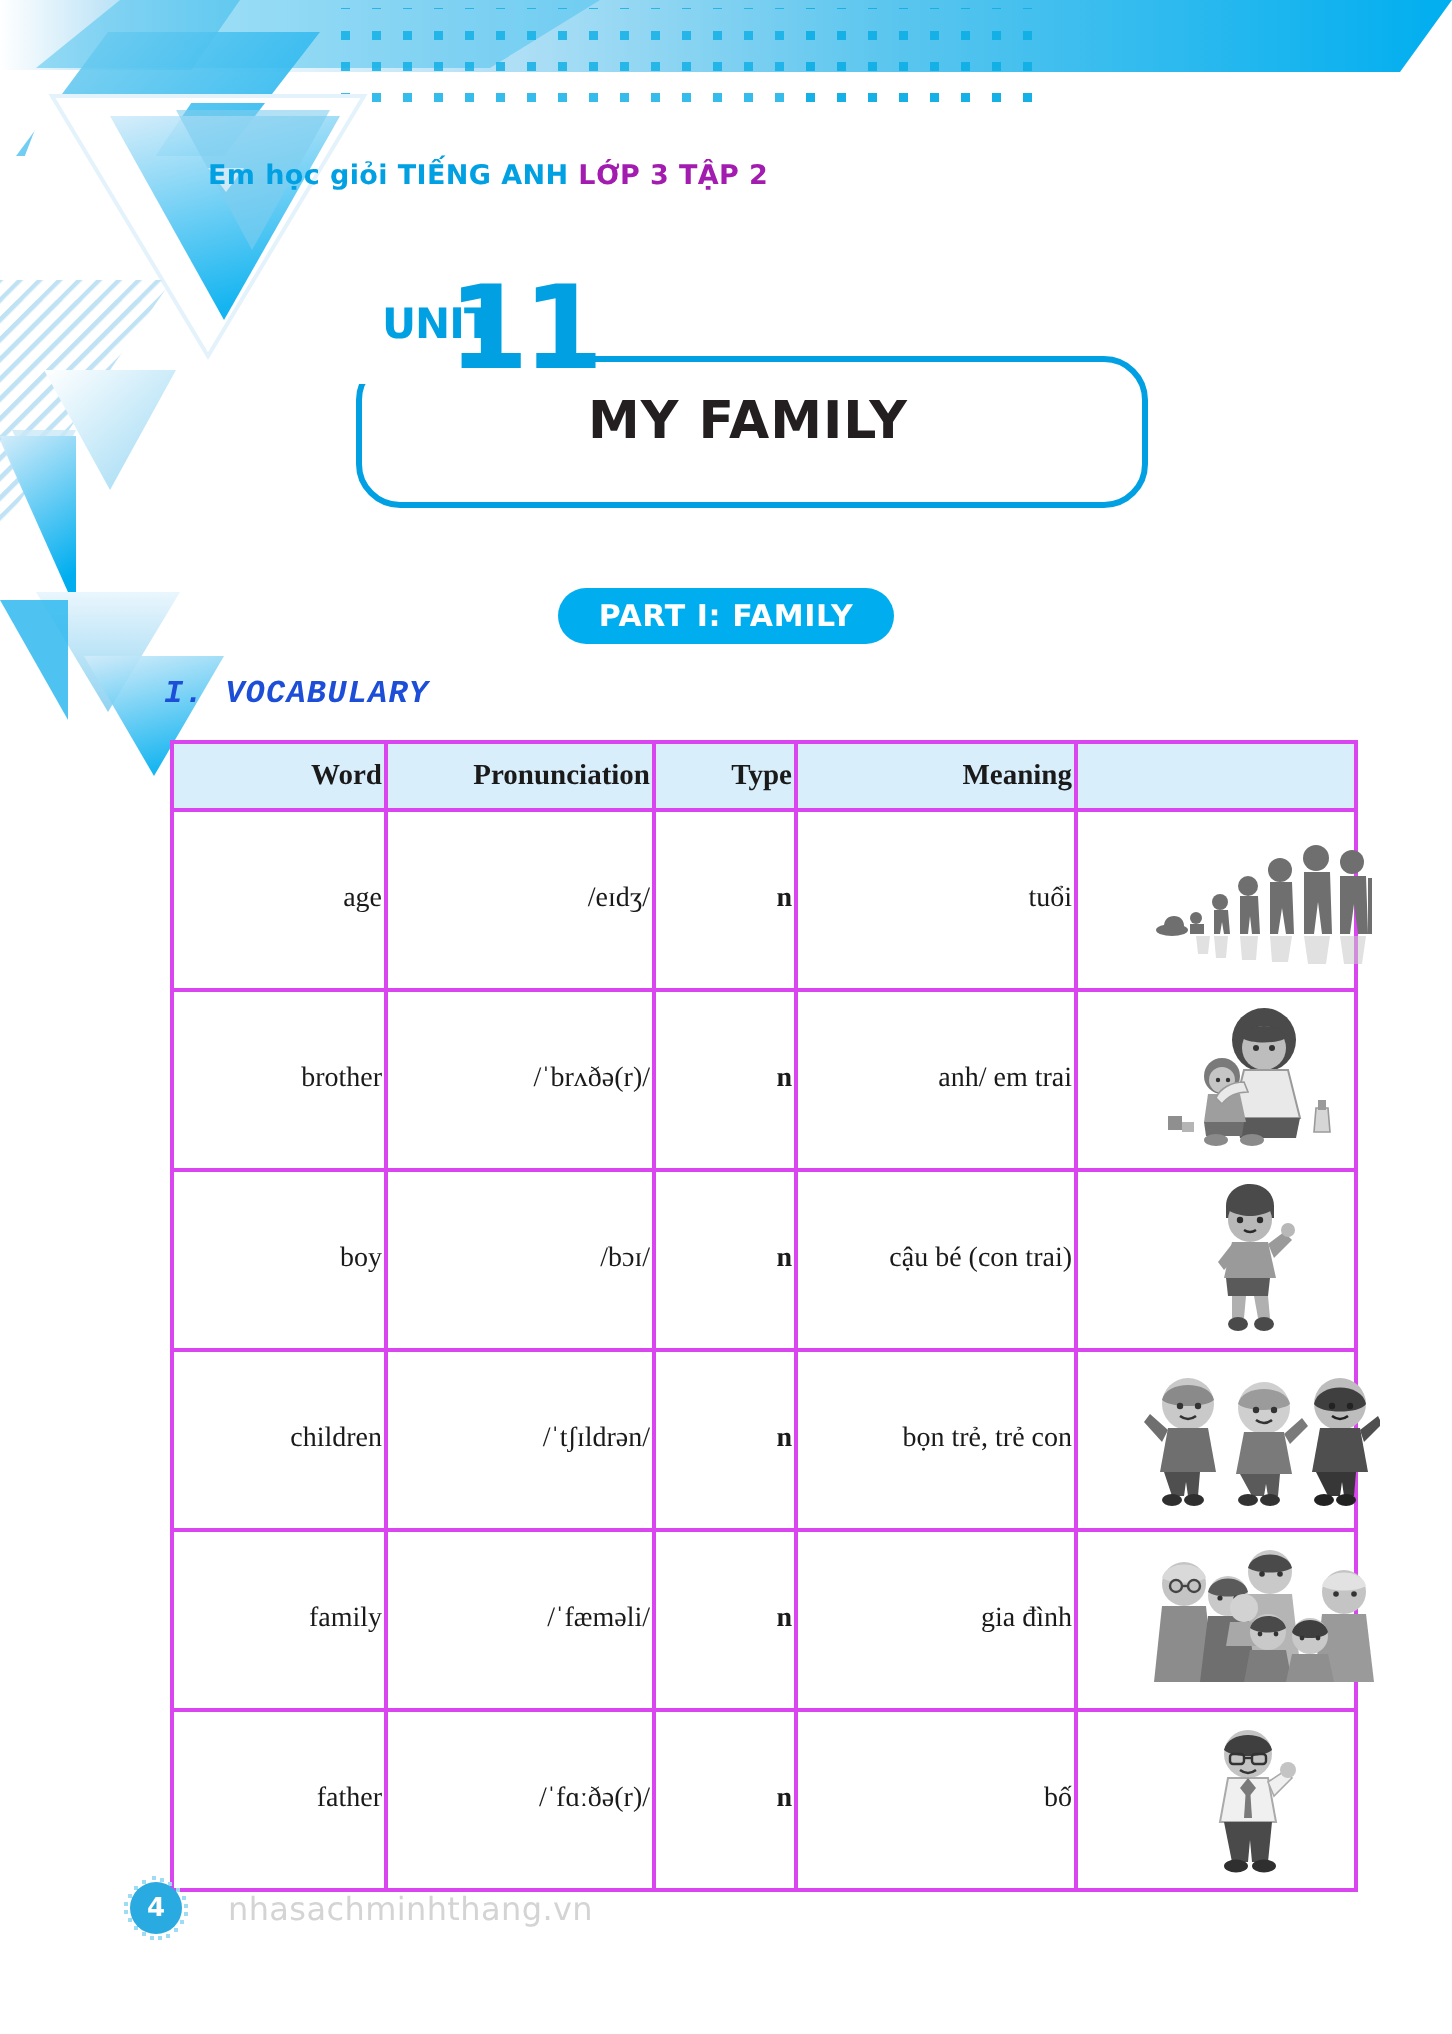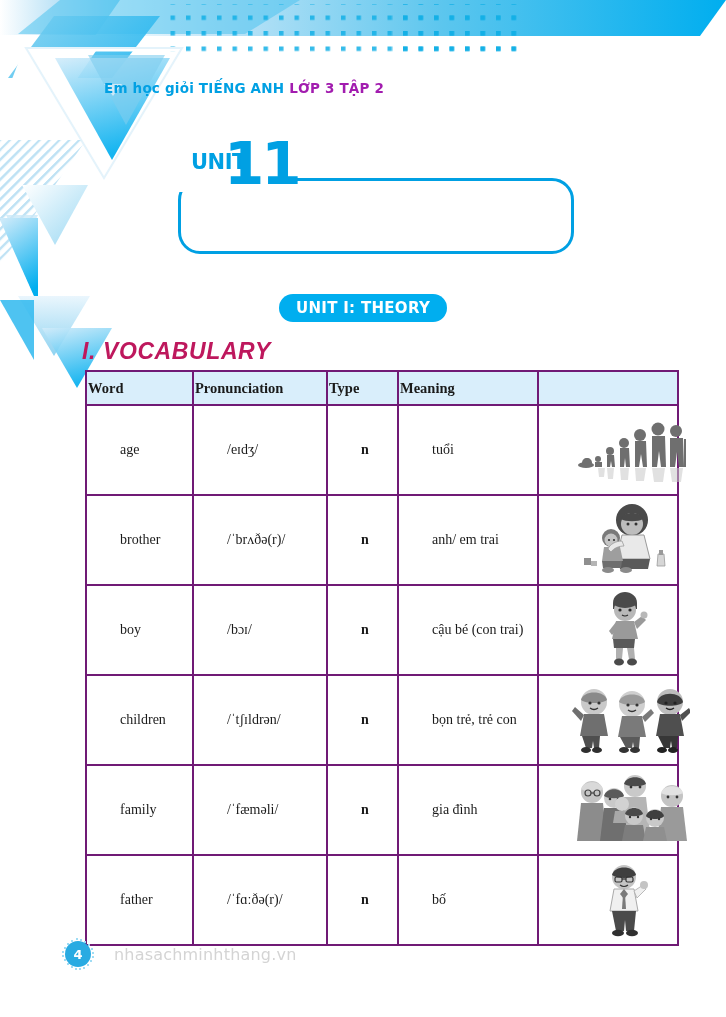--- a/index.html
+++ b/index.html
@@ -116,40 +116,40 @@
     display: flex;
     align-items: center;
     justify-content: center;
   }
 
   
   .section-heading {
     position: absolute;
     left: 82px;
     top: 338px;
-    font-family: Liberation Sans, sans-serif;
+    font-family: Liberation Mono, monospace;
     font-weight: bold;
     font-style: italic;
-    font-size: 23px;
-    color: #be185d;
+    font-size: 16px;
+    color: #1d4ed8;
     letter-spacing: .6px;
   }
 
   
   .vocab-table {
     position: absolute;
     left: 85px;
     top: 370px;
     width: 572px;
     border-collapse: collapse;
     table-layout: fixed;
   }
   .vocab-table td, .vocab-table th {
-    border: 2px solid #701a75;
-    text-align: left;
+    border: 2px solid #d946ef;
+    text-align: right;
     vertical-align: middle;
     font-family: "Liberation Serif", serif;
     color: #1a1a1a;
   }
   .vocab-table thead th {
     background: #d9eefb;
     height: 30px;
     font-size: 14.5px;
     font-weight: bold;
   }
@@ -287,23 +287,24 @@
 <div class="book-header">
   <span class="bh-blue">Em học giỏi TIẾNG ANH</span>
   <span class="bh-dark">LỚP 3 TẬP 2</span>
 </div>
 
 <div class="unit-wrap">
   <div class="unit-box"></div>
   <div class="unit-box-mask"></div>
   <div class="unit-label">UNIT</div>
   <div class="unit-number">11</div>
+  <div class="unit-name">MY FAMILY</div>
 </div>
 
-<div class="part-pill">UNIT I: THEORY</div>
+<div class="part-pill">PART I: FAMILY</div>
 
 <div class="section-heading">I. VOCABULARY</div>
 
 <table class="vocab-table">
   <thead>
     <tr>
       <th class="col-word">Word</th>
       <th class="col-pron">Pronunciation</th>
       <th class="col-type">Type</th>
       <th class="col-mean">Meaning</th>

